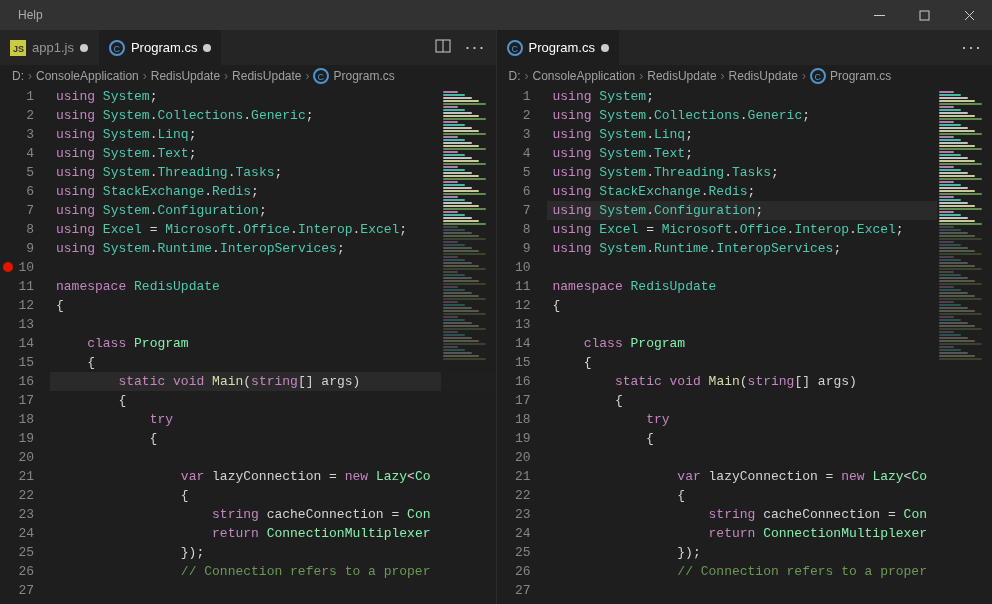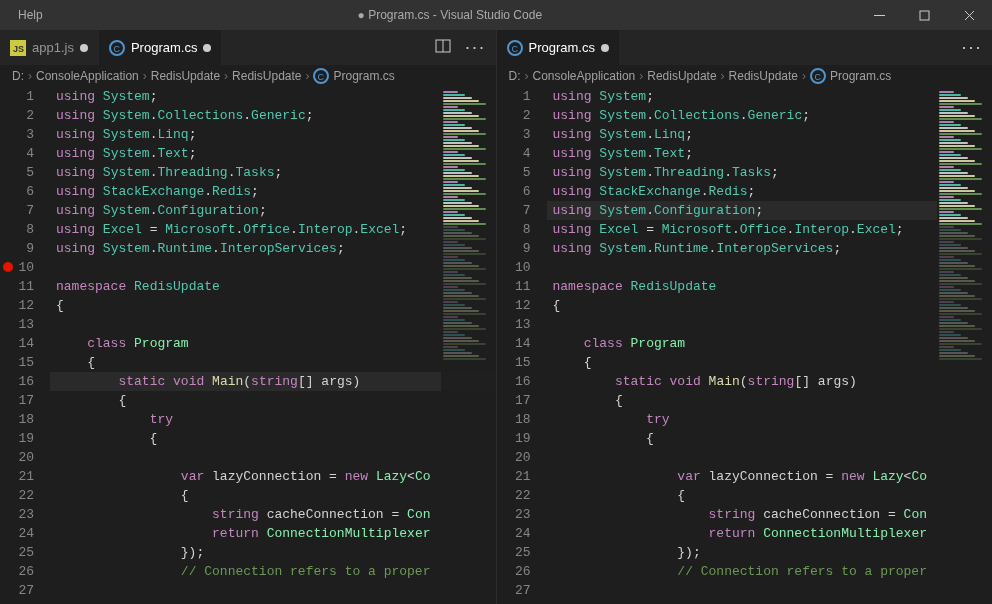--- a/index.html
+++ b/index.html
@@ -33,21 +33,20 @@
 .ic { width:16px; height:16px; display:inline-flex; }
 .ic svg{width:16px;height:16px;}
 .c-kw{color:#c586c0;} .c-id{color:#d4d4d4;} .c-cls{color:#86efac;} .c-fn{color:#dcdcaa;} .c-pr{color:#d4d4d4;} .c-ns{color:#4ec9b0;} .c-cm{color:#6a9955;}
 .more { font-size:18px; letter-spacing:1px; }
 </style>
 </head>
 <body>
 
 <div class="titlebar">
   <div>Help</div>
-  <div class="ctr">● Program.cs - Visual Studio Code</div>
   <div class="wc">
     <div>
         <svg viewBox="0 0 11 11">
           <rect y="5" width="11" height="1" fill="#ccc"></rect>
         </svg>
       </div>
     <div>
         <svg viewBox="0 0 11 11">
           <rect x="1" y="1" width="9" height="9" fill="none" stroke="#ccc"></rect>
         </svg>

